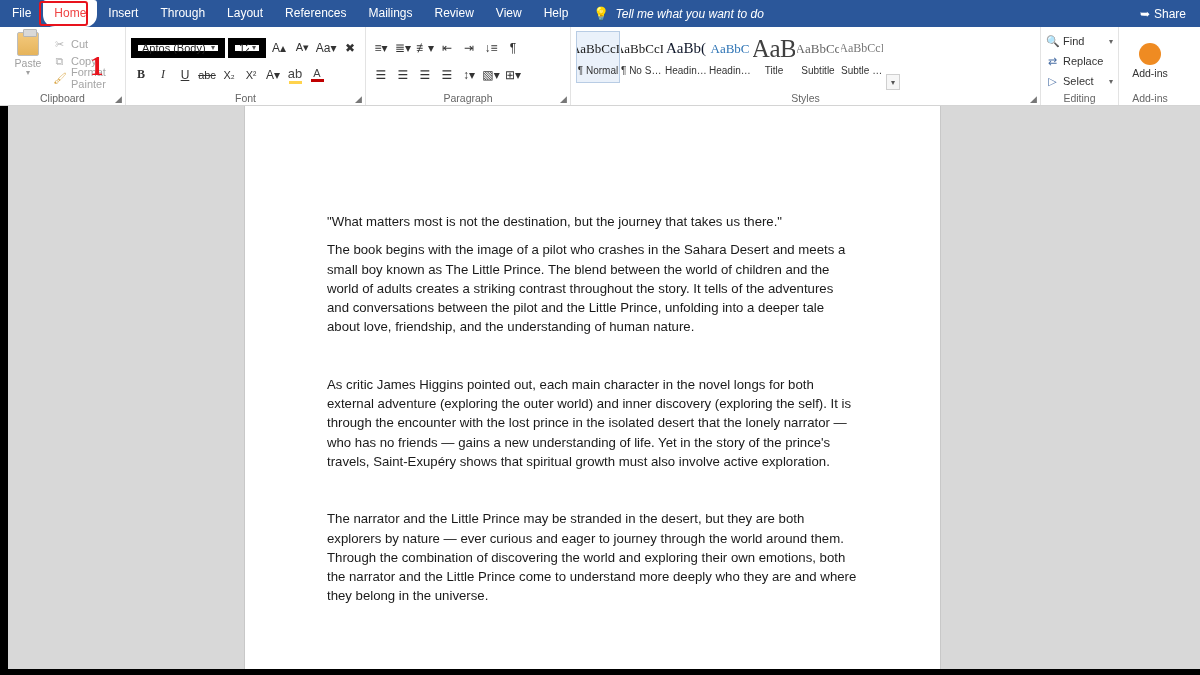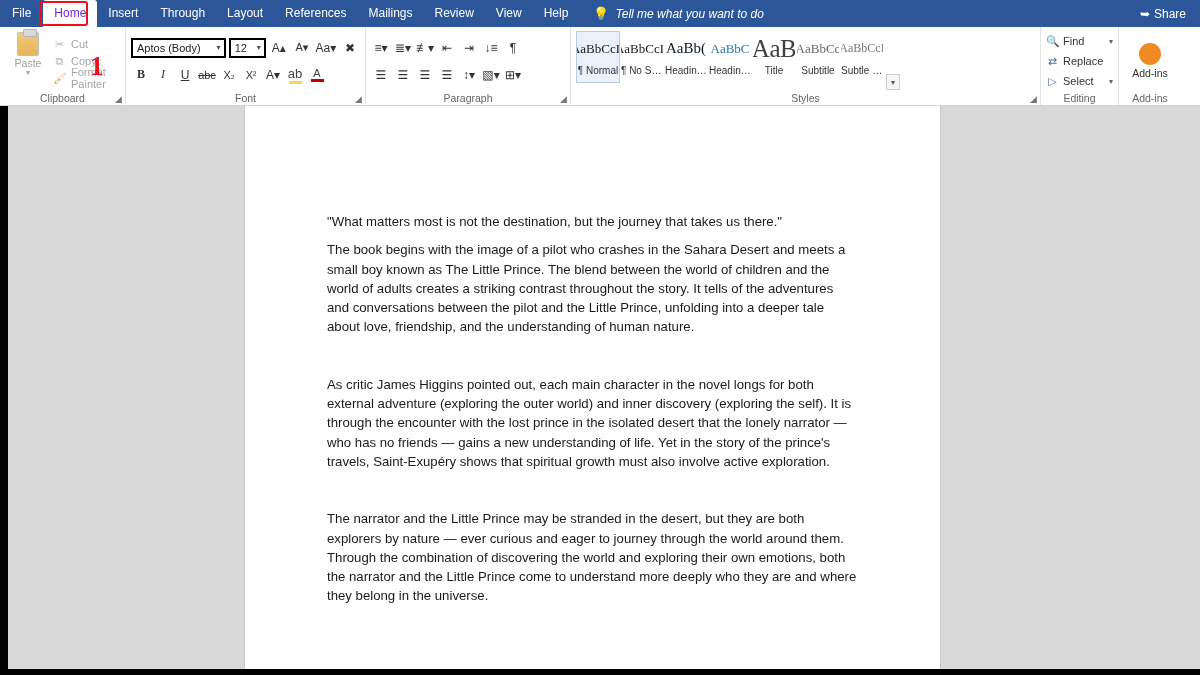--- a/index.html
+++ b/index.html
@@ -27,27 +27,28 @@
     padding-left: 0px;
     color: #ffffff;
     font-size: 12px;
   }
   .tabbar .tab {
     padding: 0 11px;
     height: 27px;
     line-height: 27px;
     white-space: nowrap;
     cursor: default;
+    border-radius: 12px;
   }
   .tabbar .tab.file {
     padding: 0 12px;
   }
   .tabbar .tab.active {
     background: #ffffff;
-    color: #6d28d9;
+    color: #ef4444;
     border-top-left-radius: 3px;
     border-top-right-radius: 3px;
   }
   .tell-me {
     display: flex;
     align-items: center;
     gap: 6px;
     padding-left: 14px;
     font-size: 12px;
     font-style: italic;
@@ -142,21 +143,21 @@
   .ico-cut { color: #b9b9b9; }
   .ico-copy { color: #b9b9b9; }
   .ico-brush { color: #d9a441; }
 
   
   .g-font { width: 240px; }
   .font-row1 { display: flex; align-items: center; gap: 3px; height: 24px; }
   .font-row2 { display: flex; align-items: center; gap: 2px; height: 24px; margin-top: 3px; }
   .combo {
     height: 20px;
-    border: 2px solid #000000;
+    border: 7px solid #000000;
     background: #fff;
     display: flex; align-items: center;
     justify-content: space-between;
     padding: 0 3px 0 4px;
     font-size: 11px;
     color: #222;
   }
   .combo .cv { overflow: hidden; white-space: nowrap; }
   .combo .ca { font-size: 8px; color: #555; padding-left: 3px; }
   .combo.fontname { width: 97px; }

